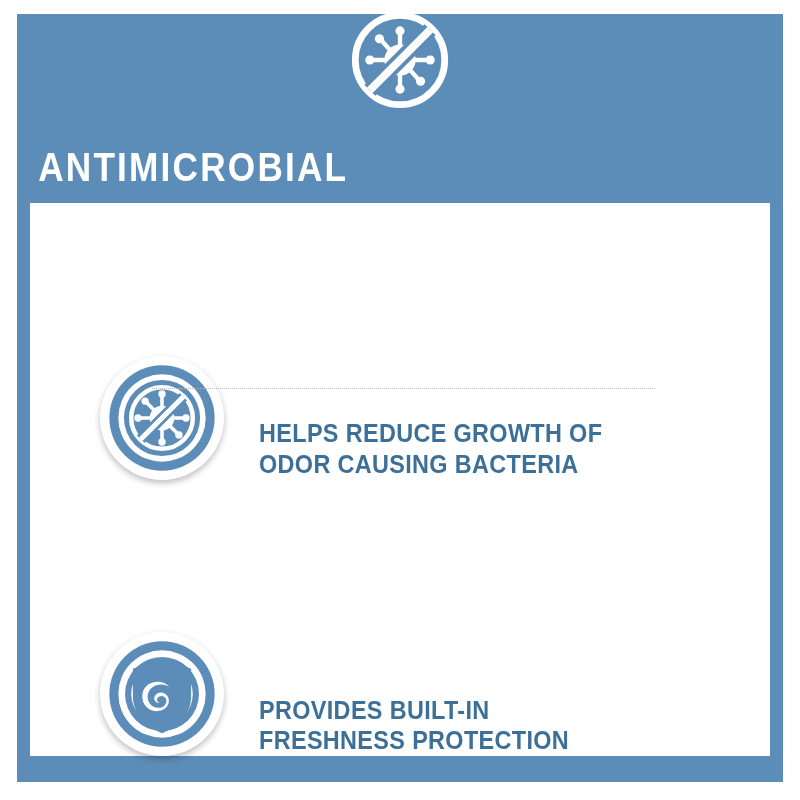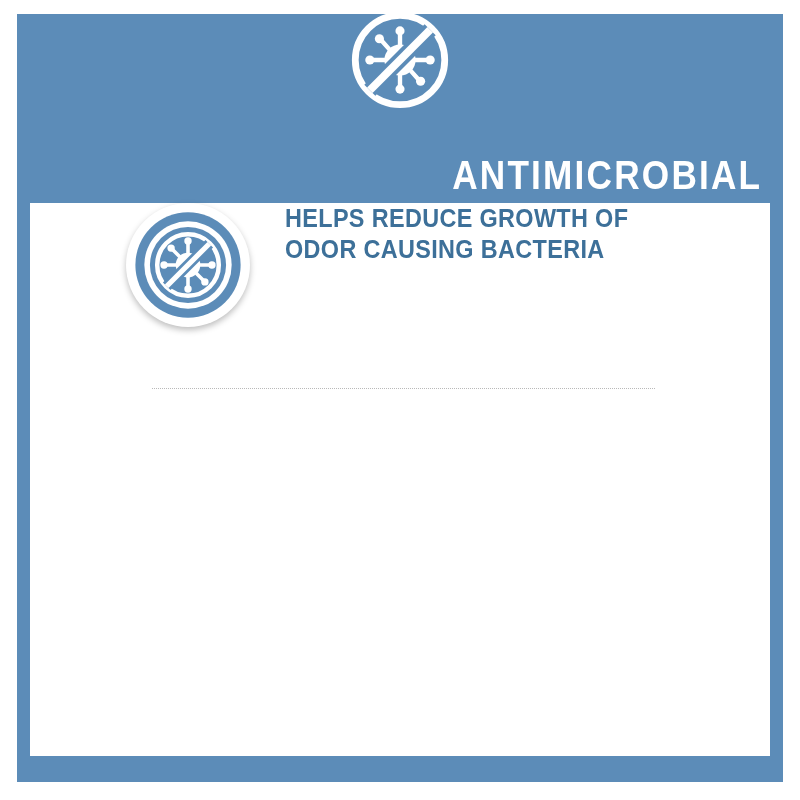--- a/index.html
+++ b/index.html
@@ -36,23 +36,23 @@
   
   .header {
     position: absolute;
     left: 17px;
     top: 14px;
     width: 766px;
     height: 189px;
     box-sizing: border-box;
     display: flex;
     flex-direction: column;
-    align-items: flex-end;
+    align-items: flex-start;
     justify-content: flex-end;
-    padding-bottom: 8px;
+    padding-bottom: 16px;
   }
 
   .header-title {
     color: #ffffff;
     font-family: "Liberation Sans", sans-serif;
     font-weight: 700;
     font-size: 40px;
     letter-spacing: 2.5px;
     line-height: 1;
     transform: scaleX(0.88);
@@ -91,22 +91,22 @@
     top: 0;
     width: 740px;
     height: 553px;
     display: flex;
     flex-direction: column;
   }
 
   .feature-row {
     flex: 1 1 0;
     display: flex;
-    align-items: flex-start;
-    padding-left: 96px;
+    align-items: flex-end;
+    padding-left: 70px;
     box-sizing: border-box;
     position: relative;
   }
 
   .divider {
     position: absolute;
     left: 122px;
     width: 503px;
     height: 0;
     border-top: 1.5px dotted #b9b9b9;
@@ -222,18 +222,35 @@
             <circle cx="50" cy="50" r="27.5" fill="none" stroke="#ffffff" stroke-width="4"></circle>
             <line x1="31" y1="69" x2="69" y2="31" stroke="#5c8cb8" stroke-width="9.5"></line>
             <line x1="31" y1="69" x2="69" y2="31" stroke="#ffffff" stroke-width="4.6"></line>
           </svg>
         </div>
         <div class="feature-text">HELPS REDUCE GROWTH OF
 ODOR CAUSING BACTERIA</div>
         <div class="divider d1"></div>
       </div>
 
+      <div class="feature-row">
+        <div class="icon-badge">
+          <svg viewBox="0 0 100 100" xmlns="http://www.w3.org/2000/svg">
+            <circle cx="50" cy="50" r="47" fill="#5c8cb8"></circle>
+            <circle cx="50" cy="50" r="39" fill="#ffffff"></circle>
+            <circle cx="50" cy="50" r="33" fill="#5c8cb8"></circle>
+            <circle cx="50" cy="50" r="27.5" fill="#ffffff"></circle>
+
+            <path d="M50 18 L76 27.5 L76 52 C76 68 64 79 50 85 C36 79 24 68 24 52 L24 27.5 Z" fill="#5c8cb8"></path>
+
+            <path d="M57 44 C50 36 36 38 33 48 C30 59 39 67 48 65 C55 63.5 58 57 55 52 C52.3 47.5 45.5 47.5 43.5 52 C42 55.5 45 59 48.3 57.5 C45.8 57.8 44.8 55.4 46 53.6 C47.6 51 52 51.2 53.4 54 C55 57.2 52.8 61.4 48.6 62.2 C41.8 63.5 35.6 57.3 37.5 49.8 C39.6 41.6 50.6 39 57 44 Z" fill="#ffffff"></path>
+          </svg>
+        </div>
+        <div class="feature-text">PROVIDES BUILT-IN
+FRESHNESS PROTECTION</div>
+        <div class="divider d2"></div>
+      </div>
 
 
     </div>
   </div>
 
 </div>
 
 </body></html>

